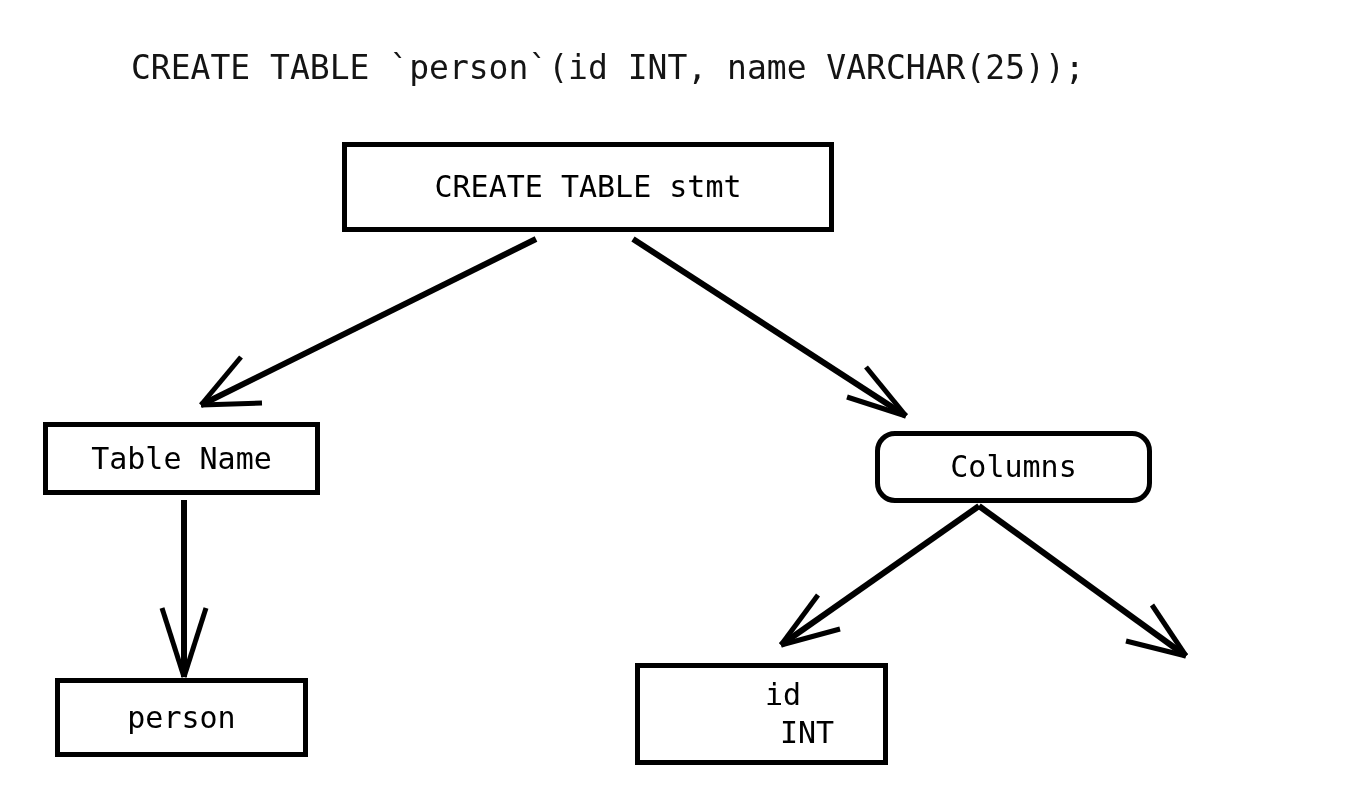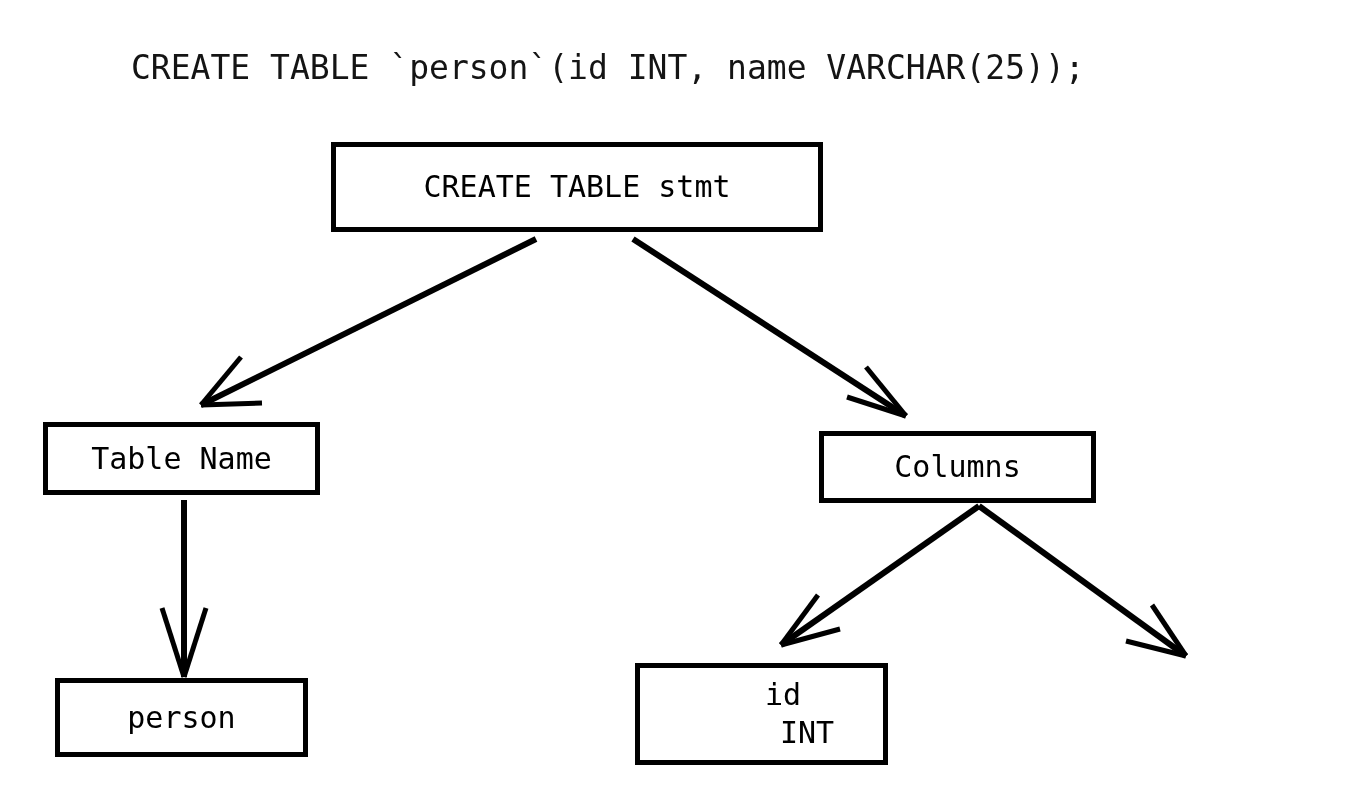--- a/index.html
+++ b/index.html
@@ -91,33 +91,33 @@
 
       <g>
         <line x1="979" y1="506" x2="1186" y2="656"></line>
         <line x1="1186" y1="656" x2="1126" y2="641" stroke-width="5"></line>
         <line x1="1186" y1="656" x2="1152" y2="605" stroke-width="5"></line>
       </g>
 
     </g>
   </svg>
 
-  <div class="node" style="left:331px; top:142px; width:492px; height:90px;">
+  <div class="node" style="left:342px; top:142px; width:492px; height:90px;">
     <span>CREATE TABLE stmt</span>
   </div>
 
   <div class="node" style="left:55px; top:678px; width:253px; height:79px;">
     <span>person</span>
   </div>
 
   <div class="node" style="left:43px; top:422px; width:277px; height:73px;">
     <span>Table Name</span>
   </div>
 
-  <div class="node" style="left:819px; top:431px; width:277px; height:72px;">
+  <div class="node" style="left:875px; top:431px; width:277px; height:72px;border-radius:20px;">
     <span>Columns</span>
   </div>
 
   <div class="node" style="left:635px; top:663px; width:253px; height:102px;padding-left:43px;">
     <span>id</span>
     <span class="line2">INT</span>
   </div>
 
 
 </div>

